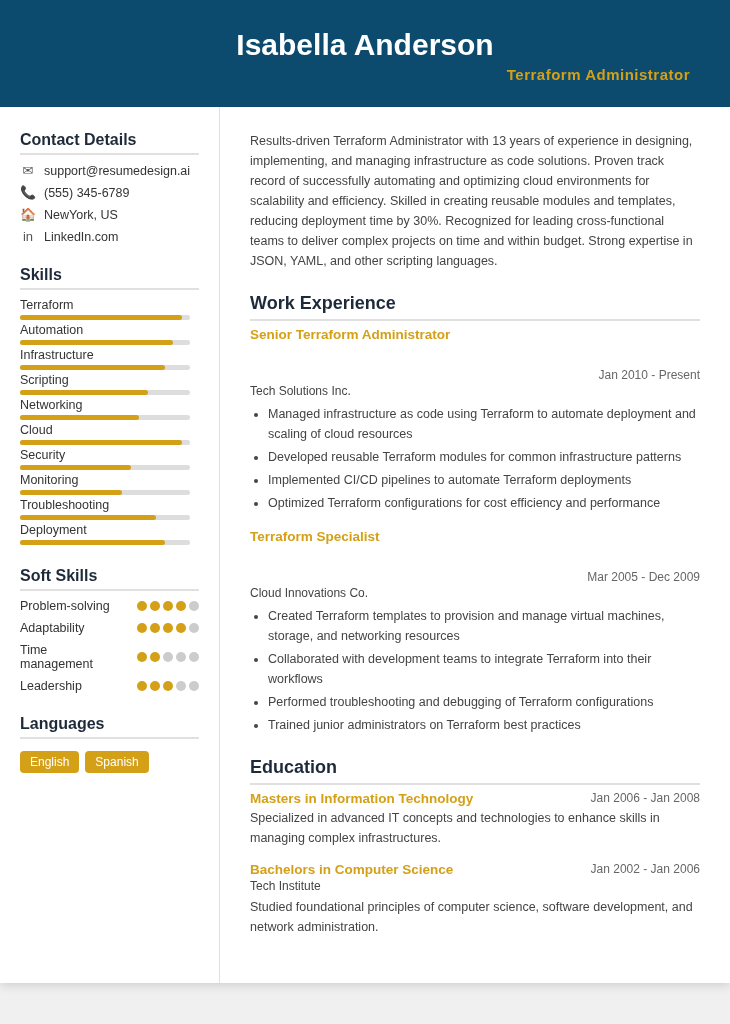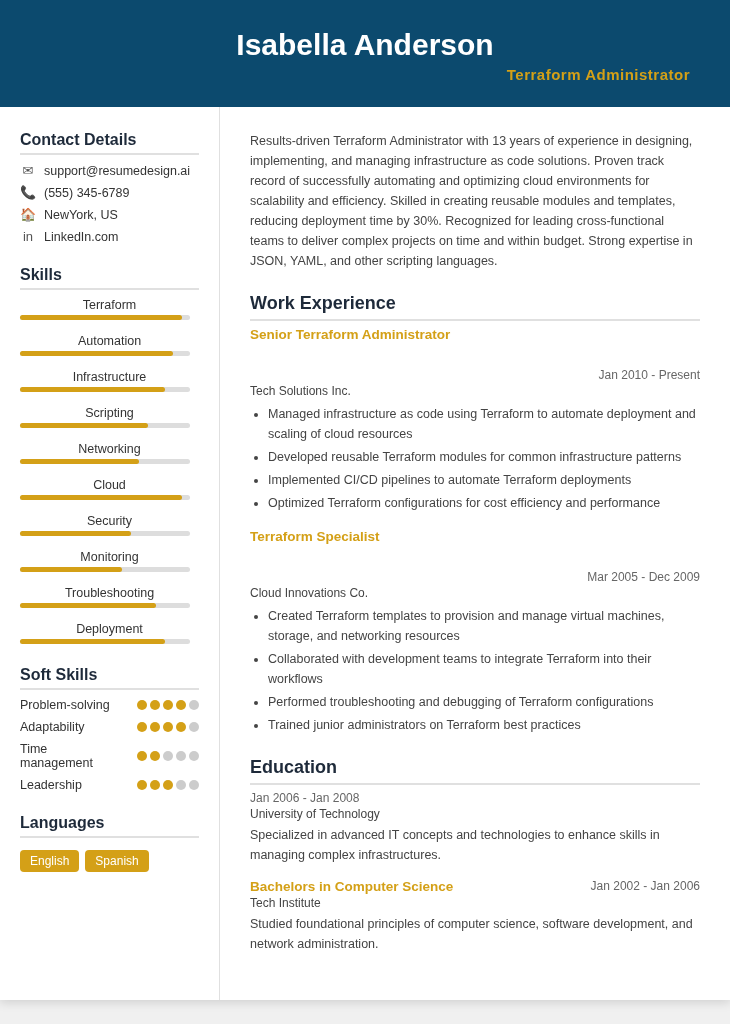--- a/index.html
+++ b/index.html
@@ -69,22 +69,21 @@
       color: #333;
     }
     .contact-icon {
       font-size: 13px;
       color: #555;
       width: 16px;
       text-align: center;
     }
     
     .skill-item {
-      margin-bottom: 14px;
-      text-align: center;
+      margin-bottom: 3px;
     }
     .skill-name {
       font-size: 12.5px;
       color: #333;
       margin-bottom: 3px;
     }
     .skill-bar-bg {
       height: 5px;
       background: #ddd;
       border-radius: 3px;
@@ -415,23 +414,23 @@
               </ul>
             </div>
           </div>
       </div>
 
       <div class="main-section">
         <div class="main-section-title">Education</div>
         <div id="education-list">
             <div class="edu-item">
     <div class="edu-header">
+      <span class="edu-degree">Masters in Information Technology</span>
       <span class="edu-date">Jan 2006 - Jan 2008</span>
     </div>
-    <div class="edu-school">University of Technology</div>
     <div class="edu-desc">Specialized in advanced IT concepts and technologies to enhance skills in managing complex infrastructures.</div>
             </div>
             <div class="edu-item">
     <div class="edu-header">
       <span class="edu-degree">Bachelors in Computer Science</span>
       <span class="edu-date">Jan 2002 - Jan 2006</span>
     </div>
     <div class="edu-school">Tech Institute</div>
     <div class="edu-desc">Studied foundational principles of computer science, software development, and network administration.</div>
             </div>

